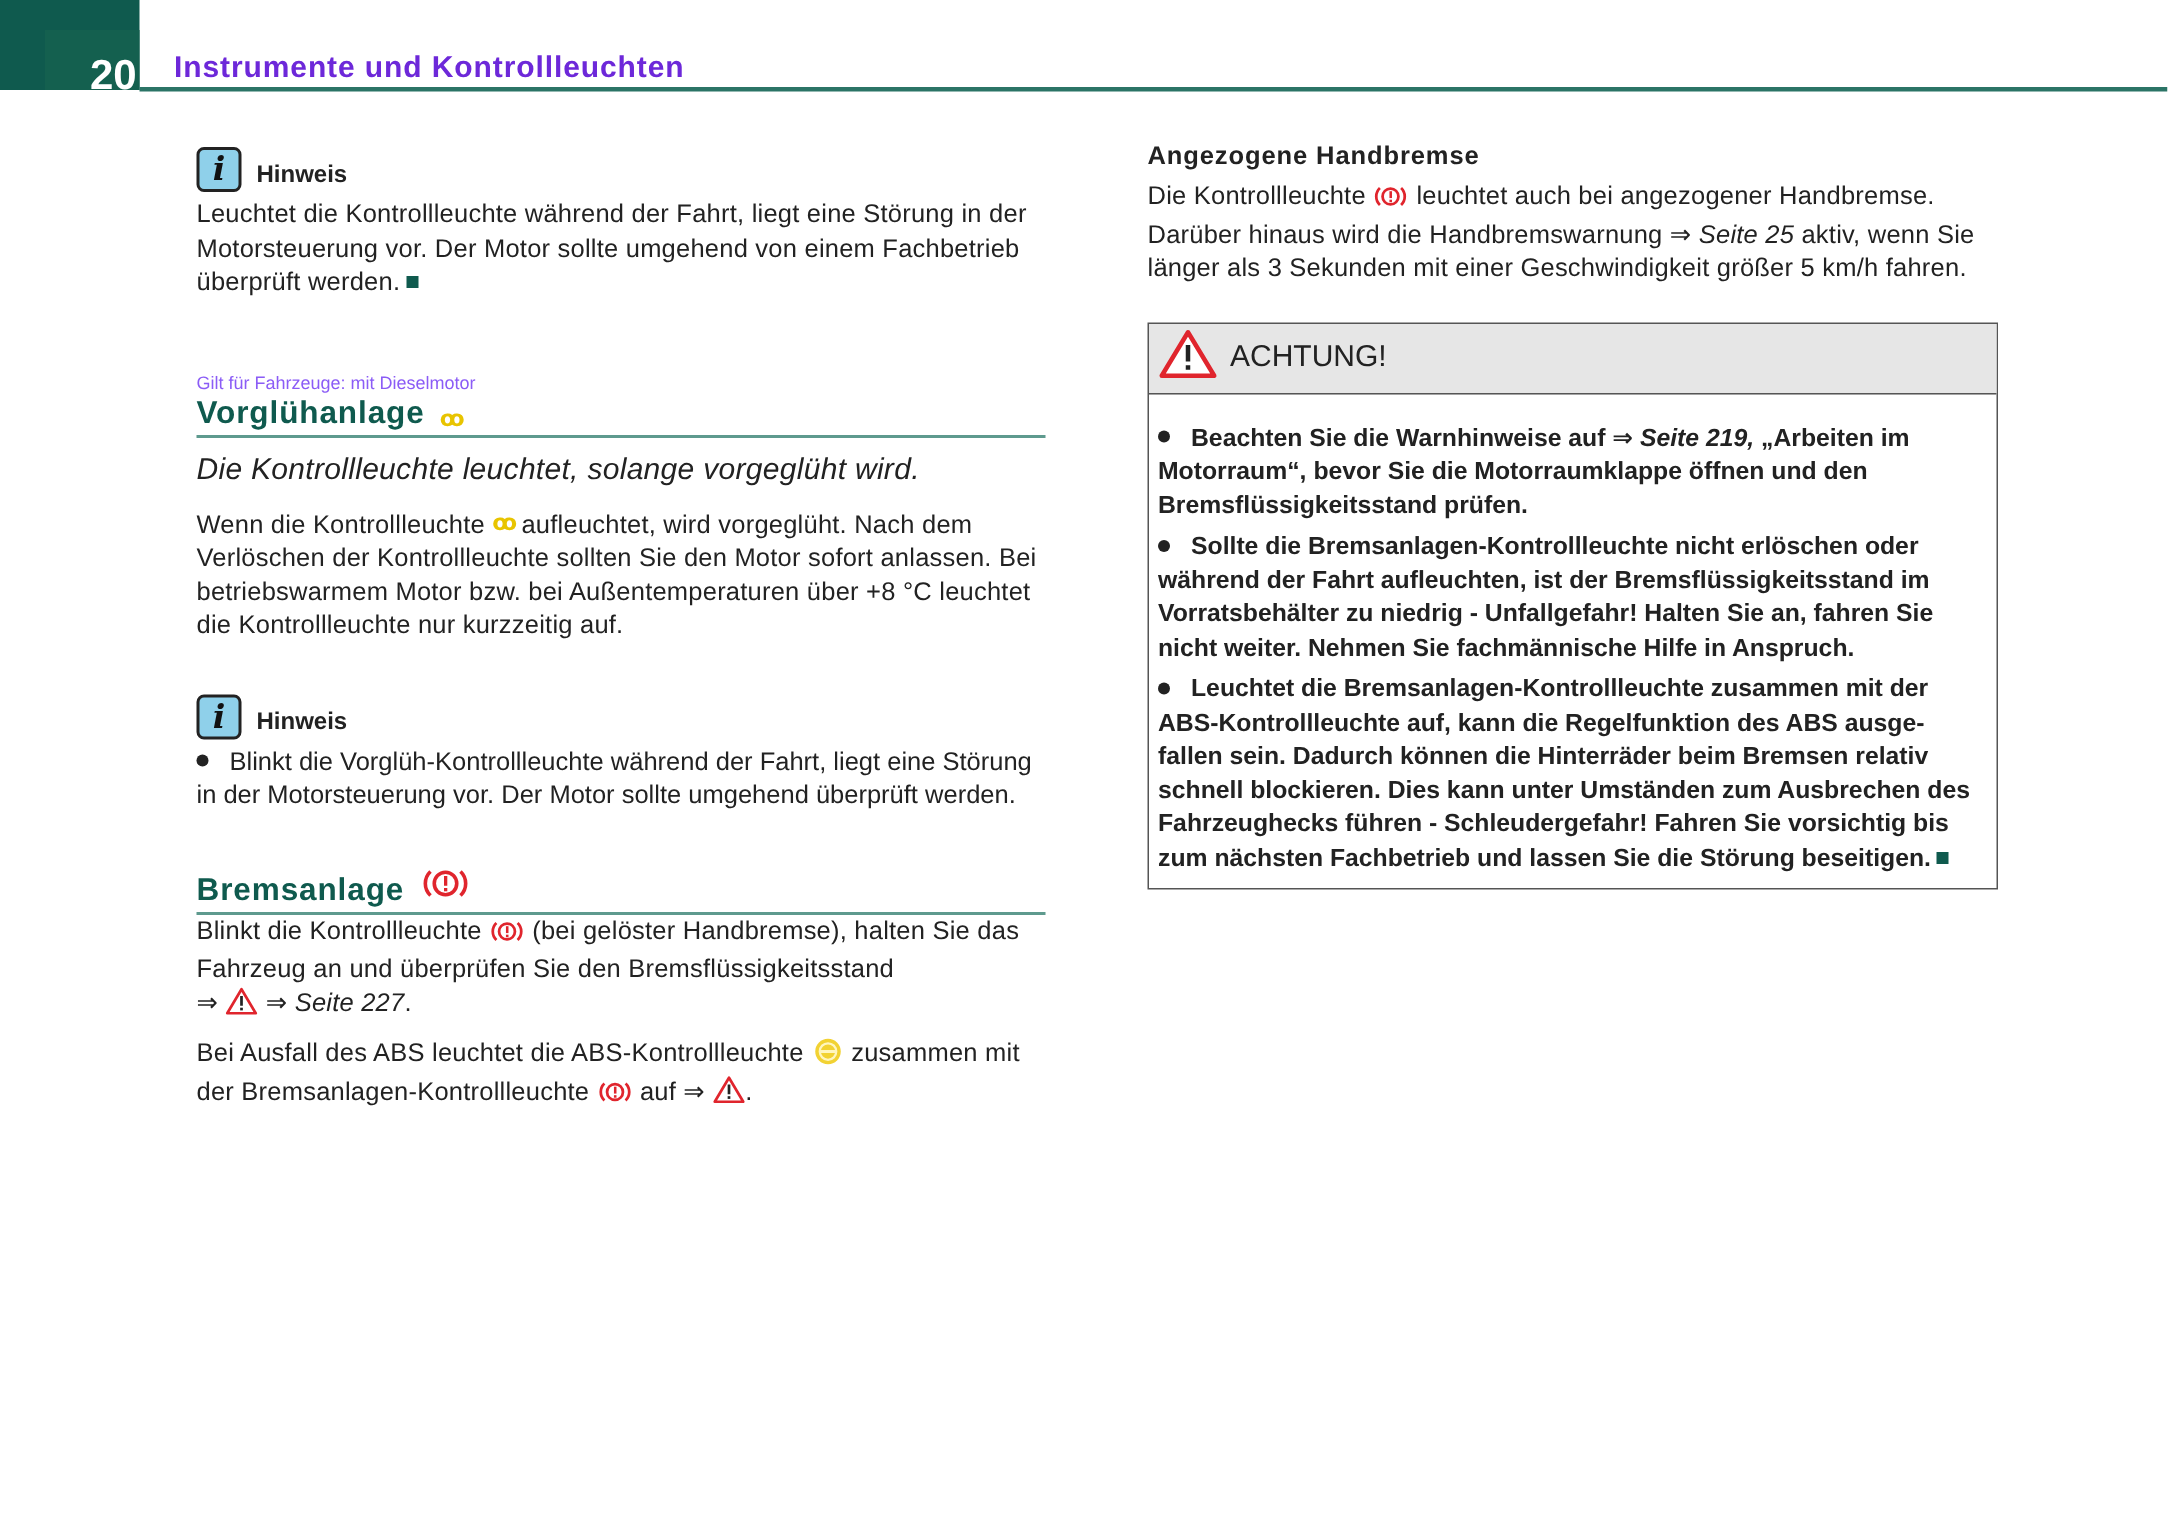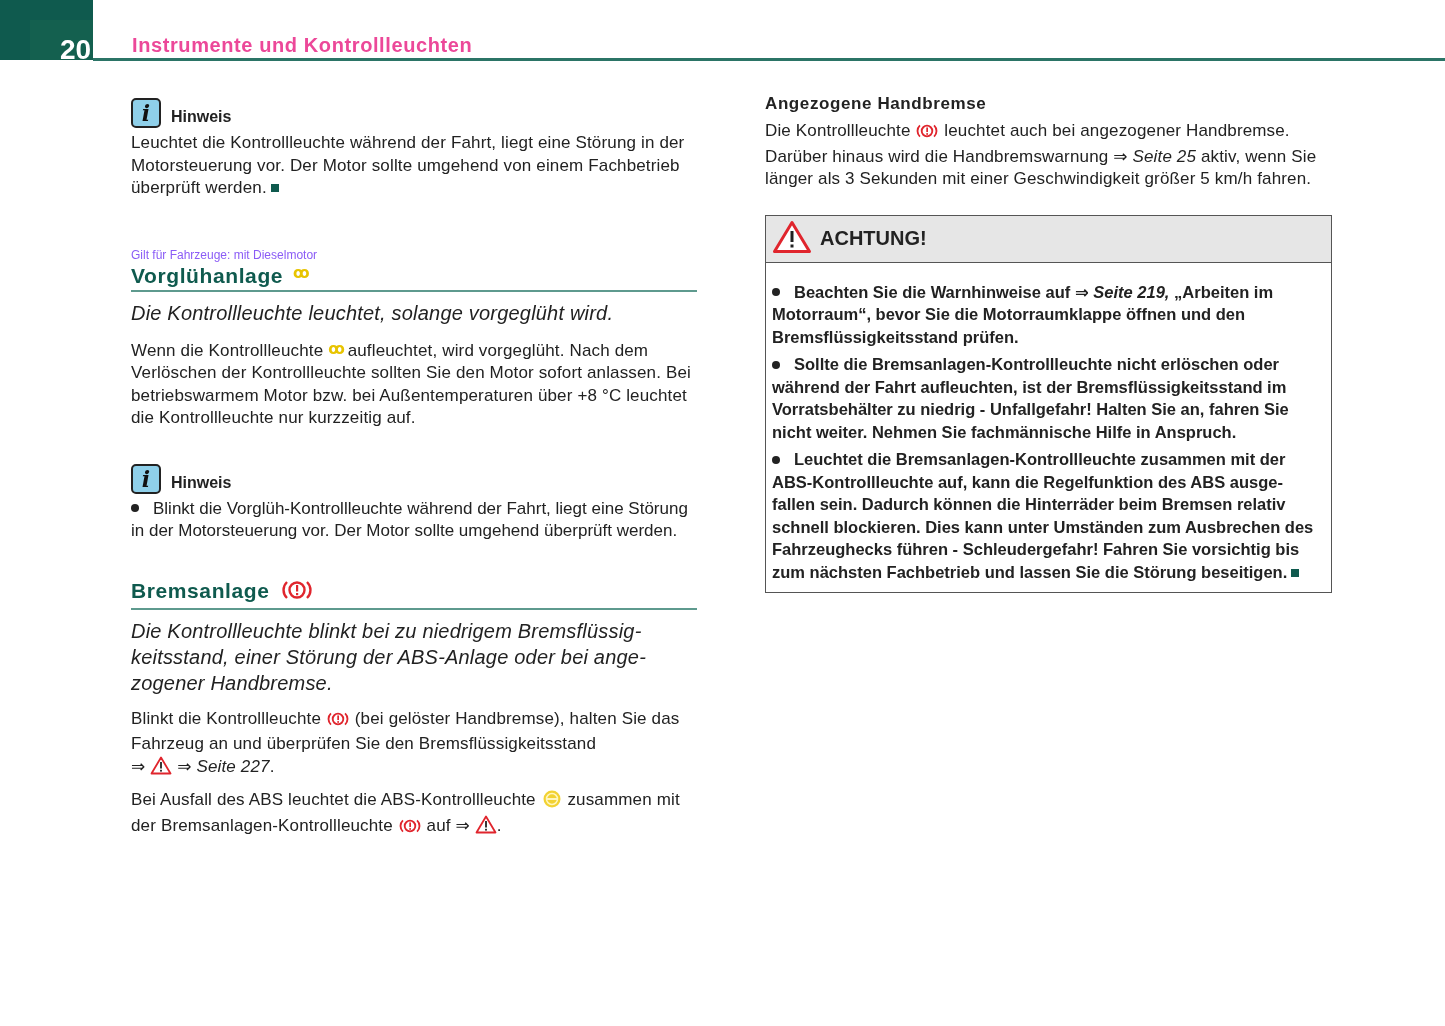--- a/index.html
+++ b/index.html
@@ -14,59 +14,59 @@
   }
   .header-block .inner {
     position: absolute; left: 30px; top: 20px; width: 63px; height: 40px;
     background: #14604f;
   }
   .page-num {
     position: absolute; left: 60px; top: 34px; color: #ffffff;
     font-weight: bold; font-size: 28px;
   }
   .header-title {
-    position: absolute; left: 132px; top: 34px; font-size: 20px; font-weight: bold;
-    letter-spacing: 0.6px; color: #ec4899;
+    position: absolute; left: 116px; top: 34px; font-size: 20px; font-weight: bold;
+    letter-spacing: 0.6px; color: #6d28d9;
   }
   .header-rule {
     position: absolute; left: 93px; top: 58px; width: 1352px; height: 3px;
     background: #2b7466;
   }
   .col { position: absolute; }
   .left { left: 131px; top: 98px; width: 566px; }
   .right { left: 765px; top: 94px; width: 566px; }
   .hinweis-head { display: flex; align-items: flex-end; gap: 10px; margin-bottom: 4px; }
   .info-icon {
     width: 30px; height: 30px; border: 2.5px solid #222; border-radius: 5px;
     background: #8fd0ea; box-sizing: border-box; display: flex; align-items: center; justify-content: center;
     font-family: "DejaVu Serif", serif; font-weight: bold; font-style: italic; font-size: 22px; color: #111;
   }
   .hinweis-title { font-size: 16px; font-weight: bold; color: #222; line-height: 22px; }
   p.body { margin: 0; font-size: 17px; line-height: 22.5px; letter-spacing: 0.15px; }
   .endmark { display: inline-block; width: 8px; height: 8px; background: #0f5a4e; margin-left: 4px; vertical-align: 1px; }
   .applies { font-size: 12px; margin-top: 48px; color: #8b5cf6; }
   .section-title {
     font-size: 21px; font-weight: bold; color: #0f5a4e; letter-spacing: 0.6px;
-    border-bottom: 2px solid #5e9a8e; padding-bottom: 2px; margin-top: 2px; display: flex; align-items: flex-start; gap: 10px;
+    border-bottom: 2px solid #5e9a8e; padding-bottom: 2px; margin-top: 2px; display: flex; align-items: flex-end; gap: 10px;
   }
   .lead { font-size: 20px; font-style: italic; line-height: 26px; margin: 8px 0 12px; letter-spacing: 0.2px; }
   .bullet { margin: 0 0 6px; font-size: 17px; line-height: 22.5px; }
   .dot { display: inline-block; width: 8px; height: 8px; border-radius: 50%; background: #222; margin: 0 14px 2px 0; vertical-align: middle; }
   .glow-icon { display: inline-block; color: #e8c400; font-size: 15px; font-weight: bold; vertical-align: 2px; letter-spacing: -2px; }
   .brake-icon { display: inline-block; vertical-align: -3px; }
   .abs-icon { display: inline-block; vertical-align: -3px; }
   .warn-tri { display: inline-block; vertical-align: -3px; }
   .it { font-style: italic; }
   .subhead { font-size: 17px; font-weight: bold; letter-spacing: 0.6px; margin-bottom: 6px; }
   .warn-box { margin-top: 24px; border: 1.5px solid #555; width: 565px; }
   .warn-head {
     background: #e6e6e6; border-bottom: 1.5px solid #555; height: 46px;
     display: flex; align-items: center; gap: 8px; padding-left: 6px;
   }
-  .warn-title { font-size: 20px; font-weight: bold; color: #222; text-align: right; }
+  .warn-title { font-size: 20px; font-weight: normal; color: #222; text-align: right; }
   .warn-body { padding: 18px 6px 4px 6px; }
   .warn-item { font-size: 16.5px; font-weight: bold; line-height: 22.5px; margin: 0 0 5px; }
 </style>
 </head>
 <body>
 
 <div class="header-block">
   <div class="inner"></div>
 </div>
 <div class="page-num">20</div>
@@ -108,21 +108,20 @@
     <span class="brake-icon">
       <svg width="34" height="22" viewBox="0 0 34 22">
           <circle cx="17" cy="11" r="7.5" fill="none" stroke="#e0252d" stroke-width="2.4"></circle>
           <path d="M7 3 A11 11 0 0 0 7 19" fill="none" stroke="#e0252d" stroke-width="2.4"></path>
           <path d="M27 3 A11 11 0 0 1 27 19" fill="none" stroke="#e0252d" stroke-width="2.4"></path>
           <rect x="16" y="6" width="2.2" height="6.5" fill="#e0252d"></rect>
           <rect x="16" y="14" width="2.2" height="2.2" fill="#e0252d"></rect>
         </svg>
     </span>
   </div>
-  <div class="lead">Die Kontrollleuchte blinkt bei zu niedrigem Bremsflüssig-keitsstand, einer Störung der ABS-Anlage oder bei ange-zogener Handbremse.</div>
   <p class="body" style="margin-bottom:8px;">
     <span>Blinkt die Kontrollleuchte</span>
     <span class="brake-icon"><svg width="24" height="16" viewBox="0 0 34 22">
           <circle cx="17" cy="11" r="7.5" fill="none" stroke="#e0252d" stroke-width="2.6"></circle>
           <path d="M7 3 A11 11 0 0 0 7 19" fill="none" stroke="#e0252d" stroke-width="2.6"></path>
           <path d="M27 3 A11 11 0 0 1 27 19" fill="none" stroke="#e0252d" stroke-width="2.6"></path>
           <rect x="16" y="6" width="2.4" height="6.5" fill="#e0252d"></rect>
           <rect x="16" y="14" width="2.4" height="2.4" fill="#e0252d"></rect>
         </svg></span>
     <span>(bei gelöster Handbremse), halten Sie das Fahrzeug an und überprüfen Sie den Bremsflüssigkeitsstand</span>

